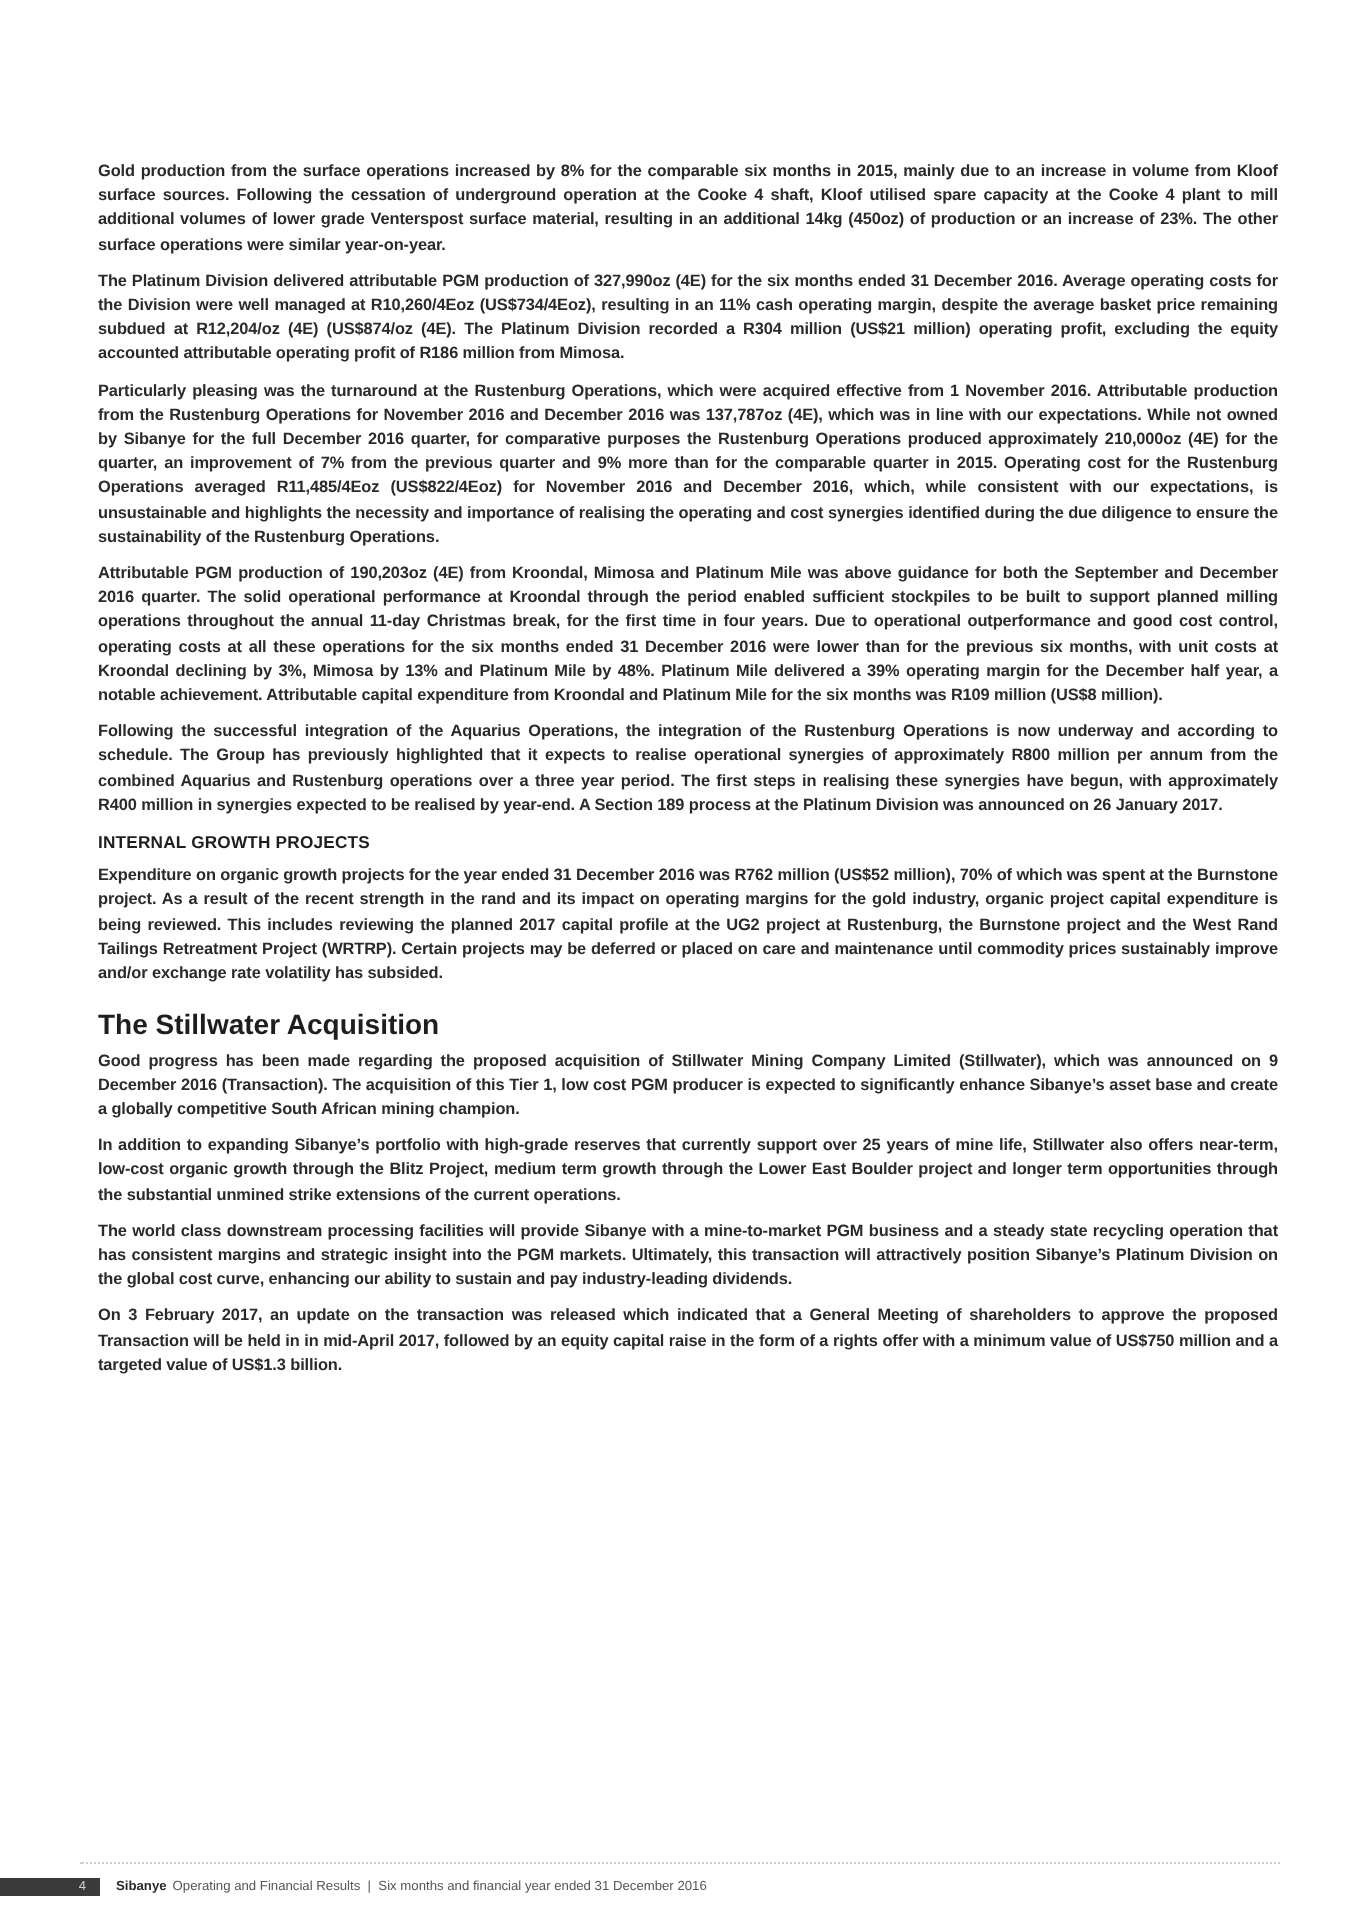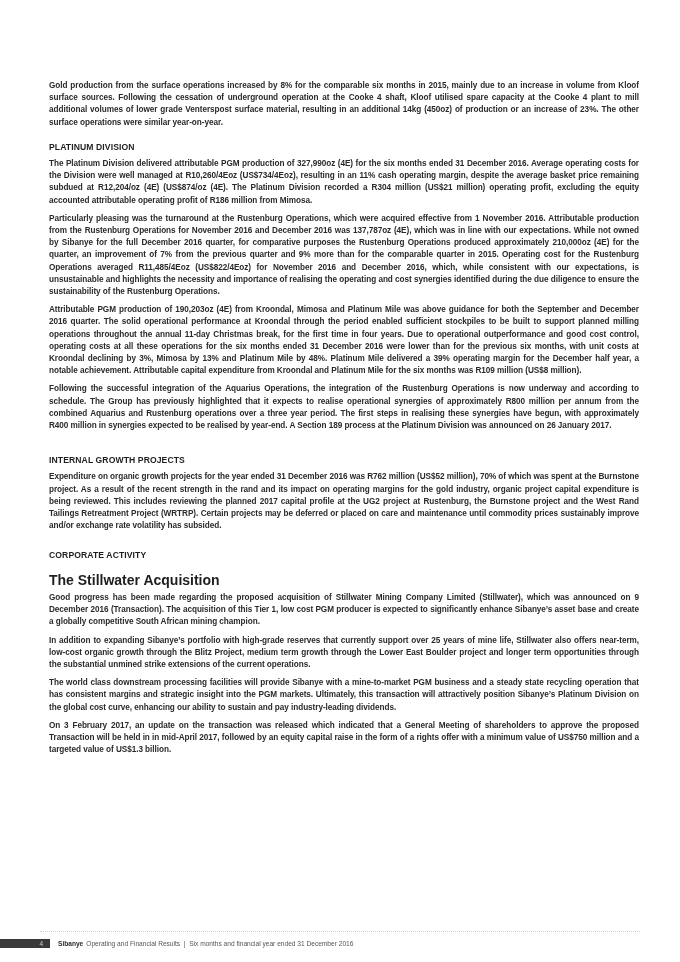--- a/index.html
+++ b/index.html
@@ -35,30 +35,28 @@
       line-height: 9px; margin-right: 8px;
     }
     .brand { font-weight: bold; color: #2a2a2a; margin-right: 3px; }
   </style>
 </head>
 <body>
 
 <div class="content">
   <p>Gold production from the surface operations increased by 8% for the comparable six months in 2015, mainly due to an increase in volume from Kloof surface sources.  Following the cessation of underground operation at the Cooke 4 shaft, Kloof utilised spare capacity at the Cooke 4 plant to mill additional volumes of lower grade Venterspost surface material, resulting in an additional 14kg (450oz) of production or an increase of 23%. The other surface operations were similar year-on-year.</p>
 
-  <h2>PLATINUM DIVISION</h2>
   <p>The Platinum Division delivered attributable PGM production of 327,990oz (4E) for the six months ended 31 December 2016. Average operating costs for the Division were well managed at R10,260/4Eoz (US$734/4Eoz), resulting in an 11% cash operating margin, despite the average basket price remaining subdued at R12,204/oz (4E) (US$874/oz (4E). The Platinum Division recorded a R304 million (US$21 million) operating profit, excluding the equity accounted attributable operating profit of R186 million from Mimosa.</p>
   <p>Particularly pleasing was the turnaround at the Rustenburg Operations, which were acquired effective from 1 November 2016. Attributable production from the Rustenburg Operations for November 2016 and December 2016 was 137,787oz (4E), which was in line with our expectations. While not owned by Sibanye for the full December 2016 quarter, for comparative purposes the Rustenburg Operations produced approximately 210,000oz (4E) for the quarter, an improvement of 7% from the previous quarter and 9% more than for the comparable quarter in 2015. Operating cost for the Rustenburg Operations averaged R11,485/4Eoz (US$822/4Eoz) for November 2016 and December 2016, which, while consistent with our expectations, is unsustainable and highlights the necessity and importance of realising the operating and cost synergies identified during the due diligence to ensure the sustainability of the Rustenburg Operations.</p>
   <p>Attributable PGM production of 190,203oz (4E) from Kroondal, Mimosa and Platinum Mile was above guidance for both the September and December 2016 quarter. The solid operational performance at Kroondal through the period enabled sufficient stockpiles to be built to support planned milling operations throughout the annual 11-day Christmas break, for the first time in four years. Due to operational outperformance and good cost control, operating costs at all these operations for the six months ended 31 December 2016 were lower than for the previous six months, with unit costs at Kroondal declining by 3%, Mimosa by 13% and Platinum Mile by 48%.  Platinum Mile delivered a 39% operating margin for the December half year, a notable achievement. Attributable capital expenditure from Kroondal and Platinum Mile for the six months was R109 million (US$8 million).</p>
   <p>Following the successful integration of the Aquarius Operations, the integration of the Rustenburg Operations is now underway and according to schedule. The Group has previously highlighted that it expects to realise operational synergies of approximately R800 million per annum from the combined Aquarius and Rustenburg operations over a three year period. The first steps in realising these synergies have begun, with approximately R400 million in synergies expected to be realised by year-end. A Section 189 process at the Platinum Division was announced on 26 January 2017.</p>
 
-  <h2 style="margin-top:22px;">INTERNAL GROWTH PROJECTS</h2>
+  <h2 style="margin-top:6px;">INTERNAL GROWTH PROJECTS</h2>
   <p>Expenditure on organic growth projects for the year ended 31 December 2016 was R762 million (US$52 million), 70% of which was spent at the Burnstone project. As a result of the recent strength in the rand and its impact on operating margins for the gold industry, organic project capital expenditure is being reviewed. This includes reviewing the planned 2017 capital profile at the UG2 project at Rustenburg, the Burnstone project and the West Rand Tailings Retreatment Project (WRTRP). Certain projects may be deferred or placed on care and maintenance until commodity prices sustainably improve and/or exchange rate volatility has subsided.</p>
 
-  <h2 style="margin-top:16px;">CORPORATE ACTIVITY</h2>
   <h3>The Stillwater Acquisition</h3>
   <p>Good progress has been made regarding the proposed acquisition of Stillwater Mining Company Limited (Stillwater), which was announced on 9 December 2016 (Transaction). The acquisition of this Tier 1, low cost PGM producer is expected to significantly enhance Sibanye’s asset base and create a globally competitive South African mining champion.</p>
   <p>In addition to expanding Sibanye’s portfolio with high-grade reserves that currently support over 25 years of mine life, Stillwater also offers near-term, low-cost organic growth through the Blitz Project, medium term growth through the Lower East Boulder project and longer term opportunities through the substantial unmined strike extensions of the current operations.</p>
   <p>The world class downstream processing facilities will provide Sibanye with a mine-to-market PGM business and a steady state recycling operation that has consistent margins and strategic insight into the PGM markets. Ultimately, this transaction will attractively position Sibanye’s Platinum Division on the global cost curve, enhancing our ability to sustain and pay industry-leading dividends.</p>
   <p>On 3 February 2017, an update on the transaction was released which indicated that a General Meeting of shareholders to approve the proposed Transaction will be held in in mid-April 2017, followed by an equity capital raise in the form of a rights offer with a minimum value of US$750 million and a targeted value of US$1.3 billion.</p>
 </div>
 
 <div class="footer-rule"></div>
 <div class="footer">
   <div class="page-box">4</div>

